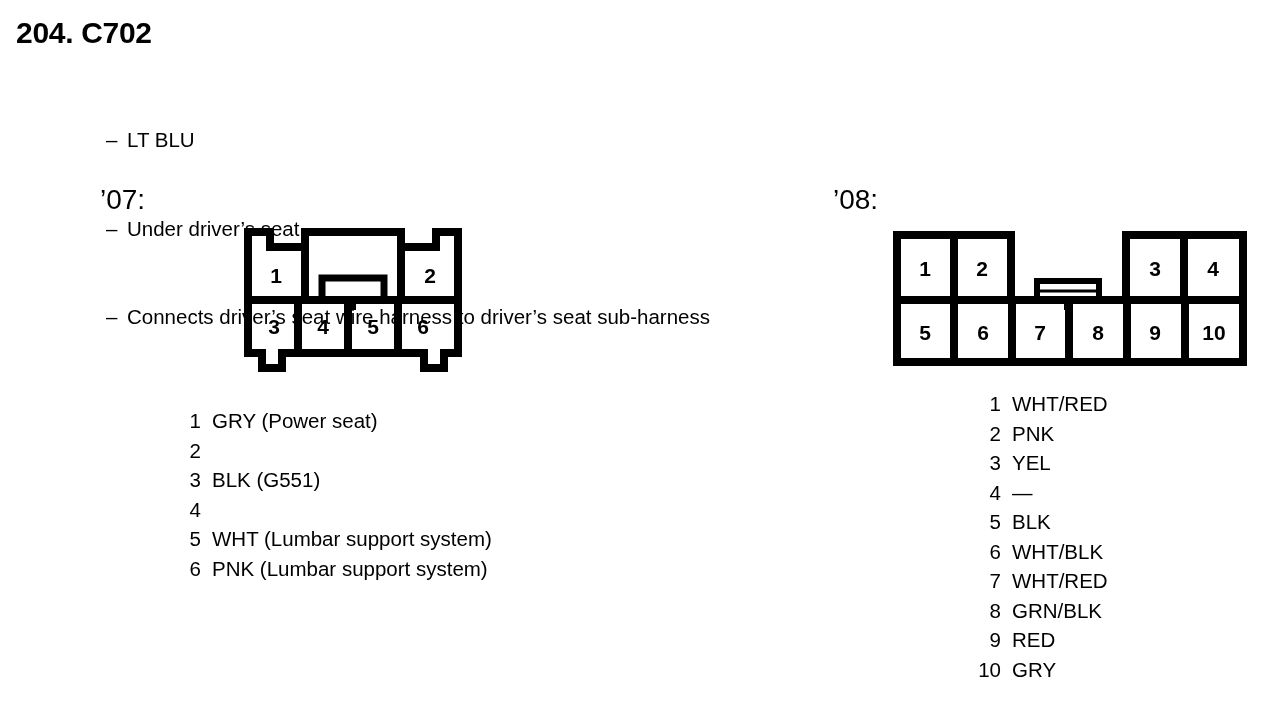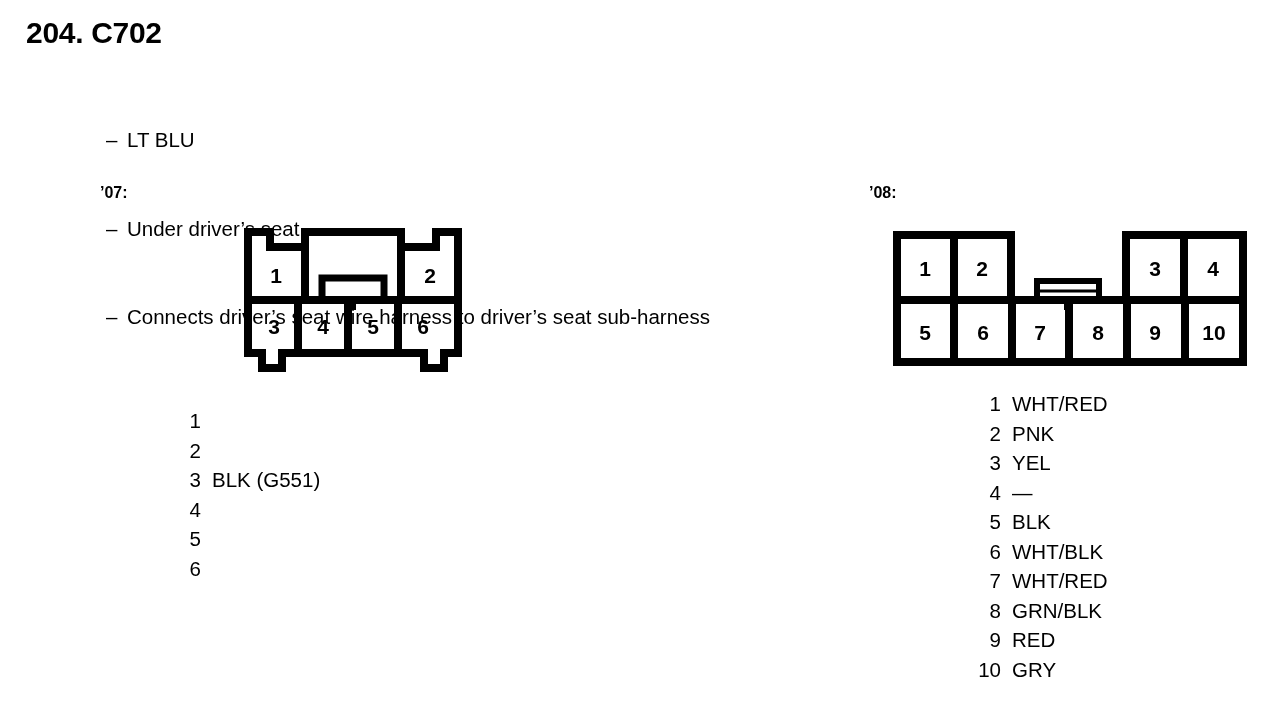--- a/index.html
+++ b/index.html
@@ -18,21 +18,20 @@
 
   
   #page-title {
     position: absolute;
     left: 16px;
     top: 16px;
     font-size: 30px;
     font-weight: bold;
     letter-spacing: -0.3px;
     white-space: pre;
-    margin-left: 10px;
   }
 
   #description-list {
     position: absolute;
     left: 106px;
     top: 66px;
     font-size: 20.5px;
     line-height: 29.5px;
     white-space: pre;
   }
@@ -41,26 +40,26 @@
     align-items: baseline;
   }
   .desc-dash {
     width: 21px;
     flex: 0 0 21px;
   }
 
   
   .year-label {
     position: absolute;
-    font-size: 16px;
-    font-weight: bold;
+    font-size: 28px;
+    font-weight: normal;
     white-space: pre;
   }
   #year-label-07 { left: 100px; top: 184px; }
-  #year-label-08 { left: 869px; top: 184px; }
+  #year-label-08 { left: 833px; top: 184px; }
 
   
   .connector-figure {
     position: absolute;
   }
   #connector-07 { left: 240px; top: 225px; }
   #connector-08 { left: 889px; top: 228px; }
 
   .cell-number {
     font-family: "Liberation Sans", sans-serif;
@@ -143,36 +142,39 @@
   <text class="cell-number" x="190" y="50">2</text>
   <text class="cell-number" x="34" y="101">3</text>
   <text class="cell-number" x="83" y="101">4</text>
   <text class="cell-number" x="133" y="101">5</text>
   <text class="cell-number" x="183" y="101">6</text>
 </svg>
 
 <div class="pin-list" id="pin-list-07">
   <div class="pin-row">
     <span class="pin-num">1</span>
+    <span class="pin-desc">GRY (Power seat)</span>
   </div>
   <div class="pin-row">
     <span class="pin-num">2</span>
   </div>
   <div class="pin-row">
     <span class="pin-num">3</span>
     <span class="pin-desc">BLK (G551)</span>
   </div>
   <div class="pin-row">
     <span class="pin-num">4</span>
   </div>
   <div class="pin-row">
     <span class="pin-num">5</span>
+    <span class="pin-desc">WHT (Lumbar support system)</span>
   </div>
   <div class="pin-row">
     <span class="pin-num">6</span>
+    <span class="pin-desc">PNK (Lumbar support system)</span>
   </div>
 </div>
 
 <div class="year-label" id="year-label-08">’08:</div>
 
 <svg class="connector-figure" id="connector-08" width="372" height="145" viewBox="0 0 372 145">
 
   <path d="M 8,7 L 122,7 L 122,72 L 237,72 L 237,7 L 354,7
            L 354,134 L 8,134 Z" fill="none" stroke="#000000" stroke-width="8" stroke-linejoin="miter"></path>
 

